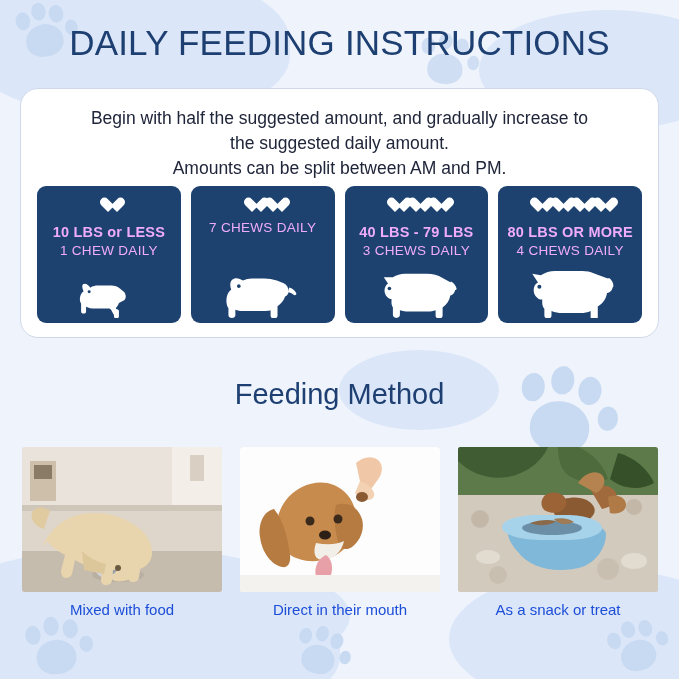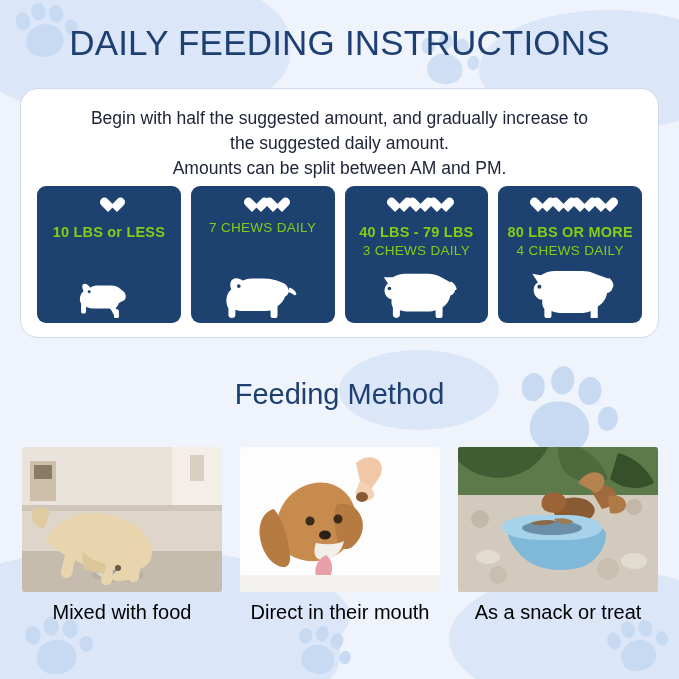--- a/index.html
+++ b/index.html
@@ -52,21 +52,21 @@
     color:#20263a;
   }
   .tiles{
     position:absolute;left:16px;right:16px;top:97px;
     display:flex;gap:10px;
   }
   .tile{
     flex:1;
     background:#1d4270;
     border-radius:9px;
-    color:#84cc16;
+    color:#f0abfc;
     text-align:center;
     padding:8px 4px 6px 4px;
     box-sizing:border-box;
     height:137px;
     position:relative;
   }
   .hearts{height:22px;display:flex;justify-content:center;align-items:center;gap:4px;margin-top:1px;}
   .heart{width:17px;height:16px;position:relative;display:inline-block;}
   .heart:before,.heart:after{
     content:"";position:absolute;top:0;width:9px;height:14px;
@@ -95,21 +95,21 @@
     position:absolute;top:447px;left:22px;right:22px;
     display:flex;justify-content:space-between;gap:18px;
   }
   .photo-item{width:200px;}
   .photo{
     width:200px;height:145px;border-radius:3px;overflow:hidden;position:relative;
     background:#ddd;
   }
   .photo svg{display:block;width:200px;height:145px;}
   .caption{
-    text-align:center;font-size:20px;color:#000000;margin-top:9px;
+    text-align:center;font-size:15px;color:#1d4ed8;margin-top:9px;
   }
 </style>
 </head>
 <body>
 
 <div class="page">
 
   <div class="bg-layer">
     <div class="blob b1"></div>
     <div class="blob b2"></div>
@@ -171,20 +171,21 @@
       <div>Amounts can be split between AM and PM.</div>
     </div>
 
     <div class="tiles">
 
       <div class="tile">
         <div class="hearts">
           <span class="heart"></span>
         </div>
         <div class="tile-weight">10 LBS or LESS</div>
+        <div class="tile-dose">1  CHEW DAILY</div>
         <div class="dog-wrap">
           <svg viewBox="0 0 100 60" width="62" height="40" aria-hidden="true">
             <path fill="#ffffff" d="M20 14c-3-6-9-9-12-6-2 2-1 7 1 11-4 3-6 8-6 13 0 3 1 5 2 7v13c0 2 2 3 4 3s4-1 4-3V44c4 2 9 3 14 3h22c2 0 4 1 5 3l3 6c1 2 3 3 5 2 2-1 3-3 2-5l-3-7c2-2 4-5 5-8l6-3c3-1 5-4 5-7 0-3-1-6-3-8l-6-5c-4-3-9-5-14-5H32c-4 0-8 1-12 3z"></path>
             <circle cx="18" cy="20" r="2.4" fill="#1d4270"></circle>
             <path fill="#ffffff" d="M62 48c2 0 4 1 4 3v9c0 2-2 3-4 3s-4-1-4-3v-9c0-2 2-3 4-3z"></path>
           </svg>
         </div>
       </div>
 
       <div class="tile">

